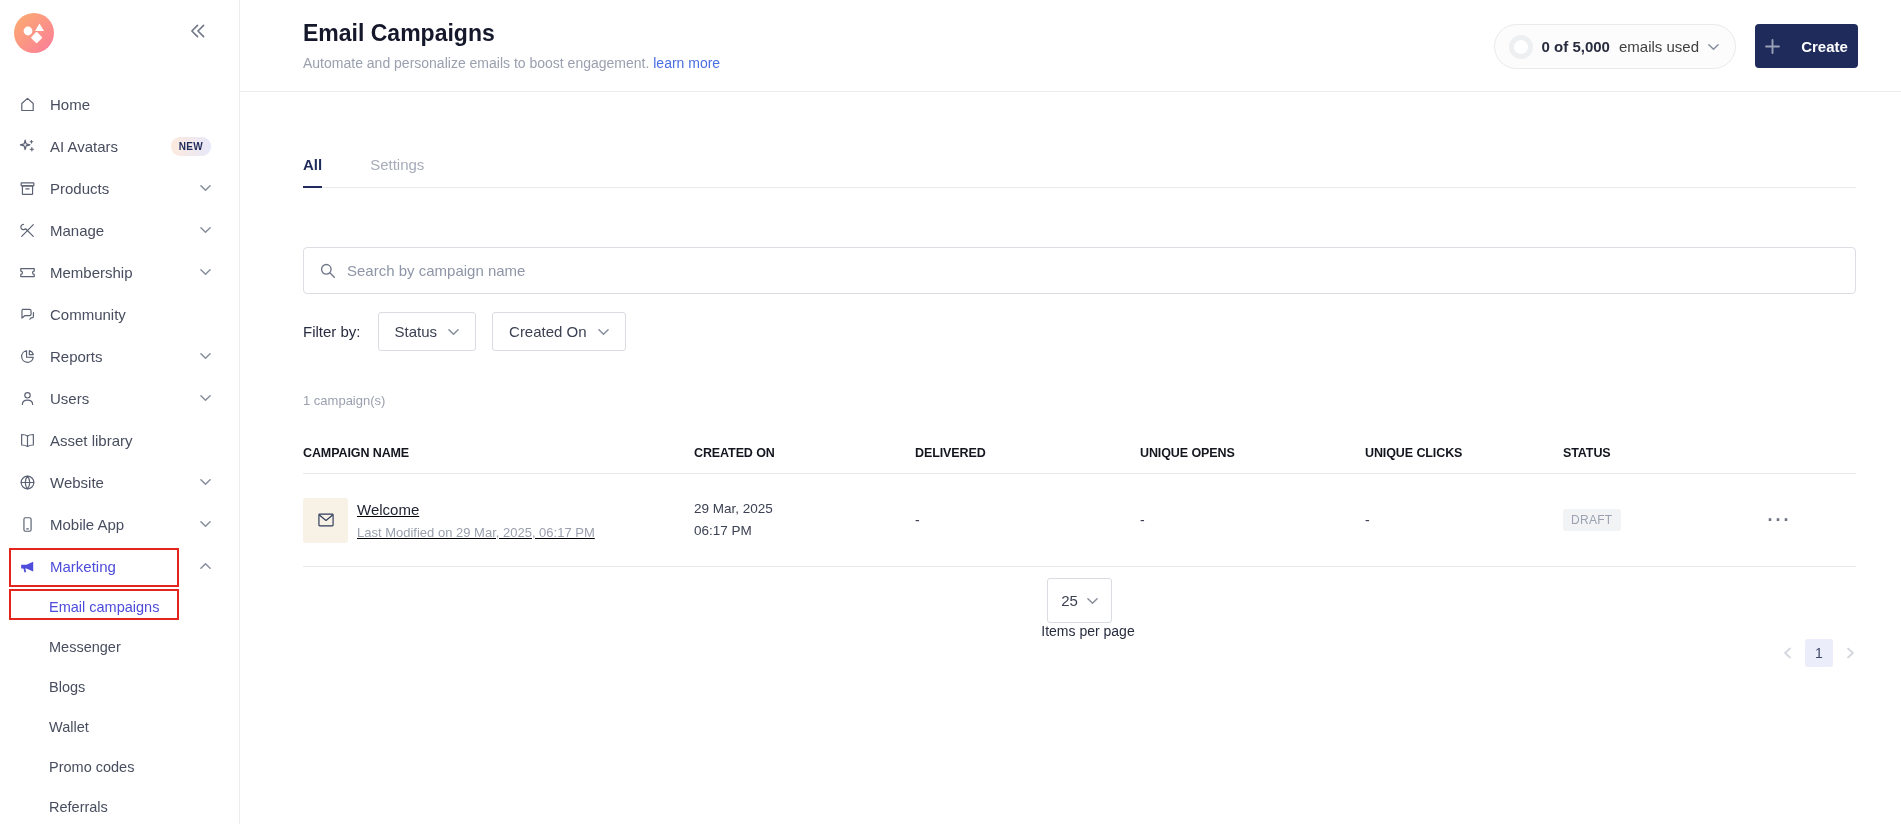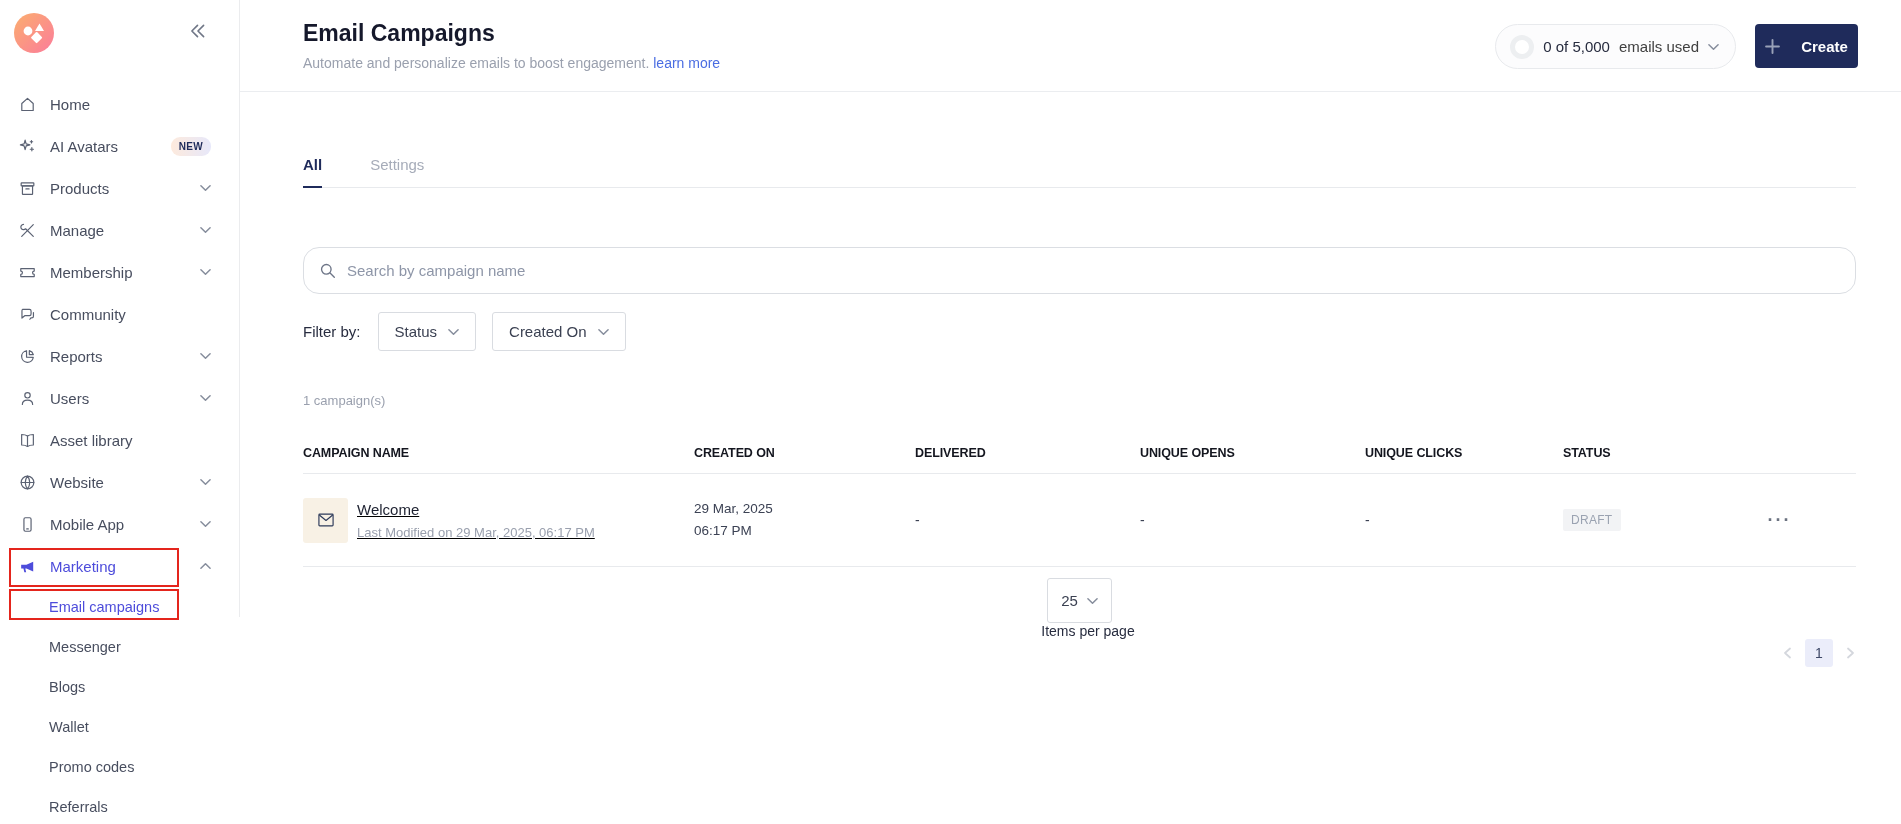--- a/index.html
+++ b/index.html
@@ -1,19 +1,19 @@
 <!DOCTYPE html>
 <html><head>
 <meta charset="utf-8">
 <style>
   * { margin:0; padding:0; box-sizing:border-box; }
   html,body { width:1901px; height:824px; background:#fff; font-family:"Liberation Sans", sans-serif; overflow:hidden; }
 
   
-  .sidebar { position:fixed; left:0; top:0; width:240px; height:617px; background:#fff; border-right:1px solid #ebecee; }
+  .sidebar { position:fixed; left:0; top:0; width:240px; height:824px; background:#fff; border-right:1px solid #ebecee; }
   .logo-row { position:relative; height:66px; }
   .logo { position:absolute; left:14px; top:13px; width:40px; height:40px; border-radius:50%; }
   .collapse-btn { position:absolute; left:190px; top:24px; color:#6f7686; cursor:pointer; }
   .nav { margin-top:17px; }
   .nav-item { display:flex; align-items:center; height:42px; padding:0 28px 0 18px; cursor:pointer; color:#484e5f; }
   .nav-item .ic { width:19px; height:19px; stroke:#5b6273; fill:none; stroke-width:1.5; stroke-linecap:round; stroke-linejoin:round; flex:0 0 19px; }
   .nav-item .lbl { font-size:15px; margin-left:13px; color:#484e5f; }
   .nav-item.active .lbl { color:#4d4cdb; }
   .nav-item.active .ic { stroke:#4d4cdb; color:#4d4cdb; }
   .nav-item .spacer { flex:1; }
@@ -26,31 +26,31 @@
   .annot-email { left:9px; top:589px; width:170px; height:31px; }
 
   
   .main { margin-left:240px; height:824px; }
   .page-header { position:relative; height:92px; border-bottom:1px solid #ebedf0; padding:20px 0 0 63px; }
   .page-title { font-size:23px; font-weight:bold; color:#15182b; }
   .page-sub { margin-top:8px; font-size:14px; color:#9aa0ae; }
   .learn-more { color:#4a6de2; cursor:pointer; text-decoration:none; }
   .usage-pill { position:absolute; top:24px; right:165px; height:45px; display:flex; align-items:center; gap:9px; padding:0 16px 0 14px; border:1px solid #e8eaed; border-radius:23px; background:#fcfcfd; cursor:pointer; }
   .usage-ring { width:24px; height:24px; border-radius:50%; border:5px solid #edeff1; background:#fff; }
-  .usage-strong { font-size:15px; font-weight:normal; color:#272c3f; }
+  .usage-strong { font-size:15px; font-weight:bold; color:#272c3f; }
   .usage-rest { font-size:15px; color:#404040; }
   .create-btn { position:absolute; top:24px; right:43px; width:103px; height:44px; background:#1f2b5b; border:none; border-radius:4px; color:#fff; font-size:15px; font-weight:bold; font-family:"Liberation Sans",sans-serif; display:flex; align-items:center; justify-content:center; gap:21px; cursor:pointer; }
   .plus-ic { width:15px; height:15px; stroke:#99a1b8; stroke-width:1.8; stroke-linecap:round; }
 
   .content { padding:0 45px 0 63px; }
   .tabs { display:flex; gap:48px; margin-top:64px; border-bottom:1px solid #e8eaed; }
   .tab { font-size:15px; padding-bottom:13px; color:#a6acb9; cursor:pointer; border-bottom:2px solid transparent; margin-bottom:-1px; }
   .tab.active { color:#1f2b5b; font-weight:bold; border-bottom-color:#1f2b5b; }
 
-  .searchbox { margin-top:59px; height:47px; border:1px solid #dbdee3; border-radius:16px; display:flex; align-items:center; padding:0 15px; gap:11px; background:#fff; }
+  .searchbox { margin-top:59px; height:47px; border:1px solid #dbdee3; border-radius:4px; display:flex; align-items:center; padding:0 15px; gap:11px; background:#fff; }
   .search-ic { width:17px; height:17px; stroke:#6d7587; fill:none; stroke-width:1.6; stroke-linecap:round; }
   .searchbox input { border:none; outline:none; flex:1; font-size:15px; color:#272c3f; font-family:"Liberation Sans",sans-serif; }
   .searchbox input::placeholder { color:#8e96a8; }
 
   .filter-row { margin-top:18px; display:flex; align-items:center; }
   .filter-label { font-size:15px; color:#272c3f; }
   .filter-dd { margin-left:17px; height:39px; border:1px solid #d9dce1; border-radius:3px; background:#fff; display:flex; align-items:center; gap:11px; padding:0 16px; font-size:15px; color:#3b4152; cursor:pointer; }
   .filter-dd + .filter-dd { margin-left:16px; }
 
   .count { margin-top:42px; font-size:13px; color:#9aa0ae; }

